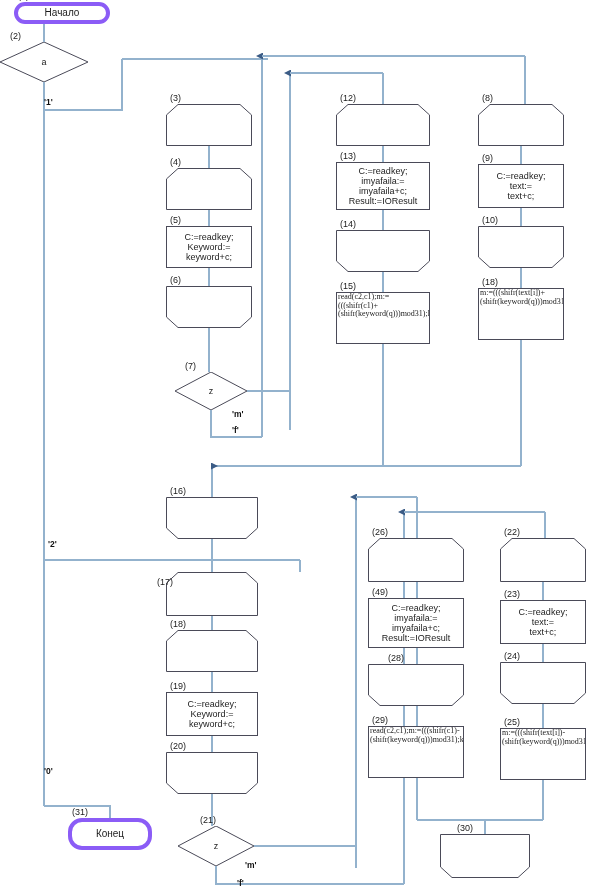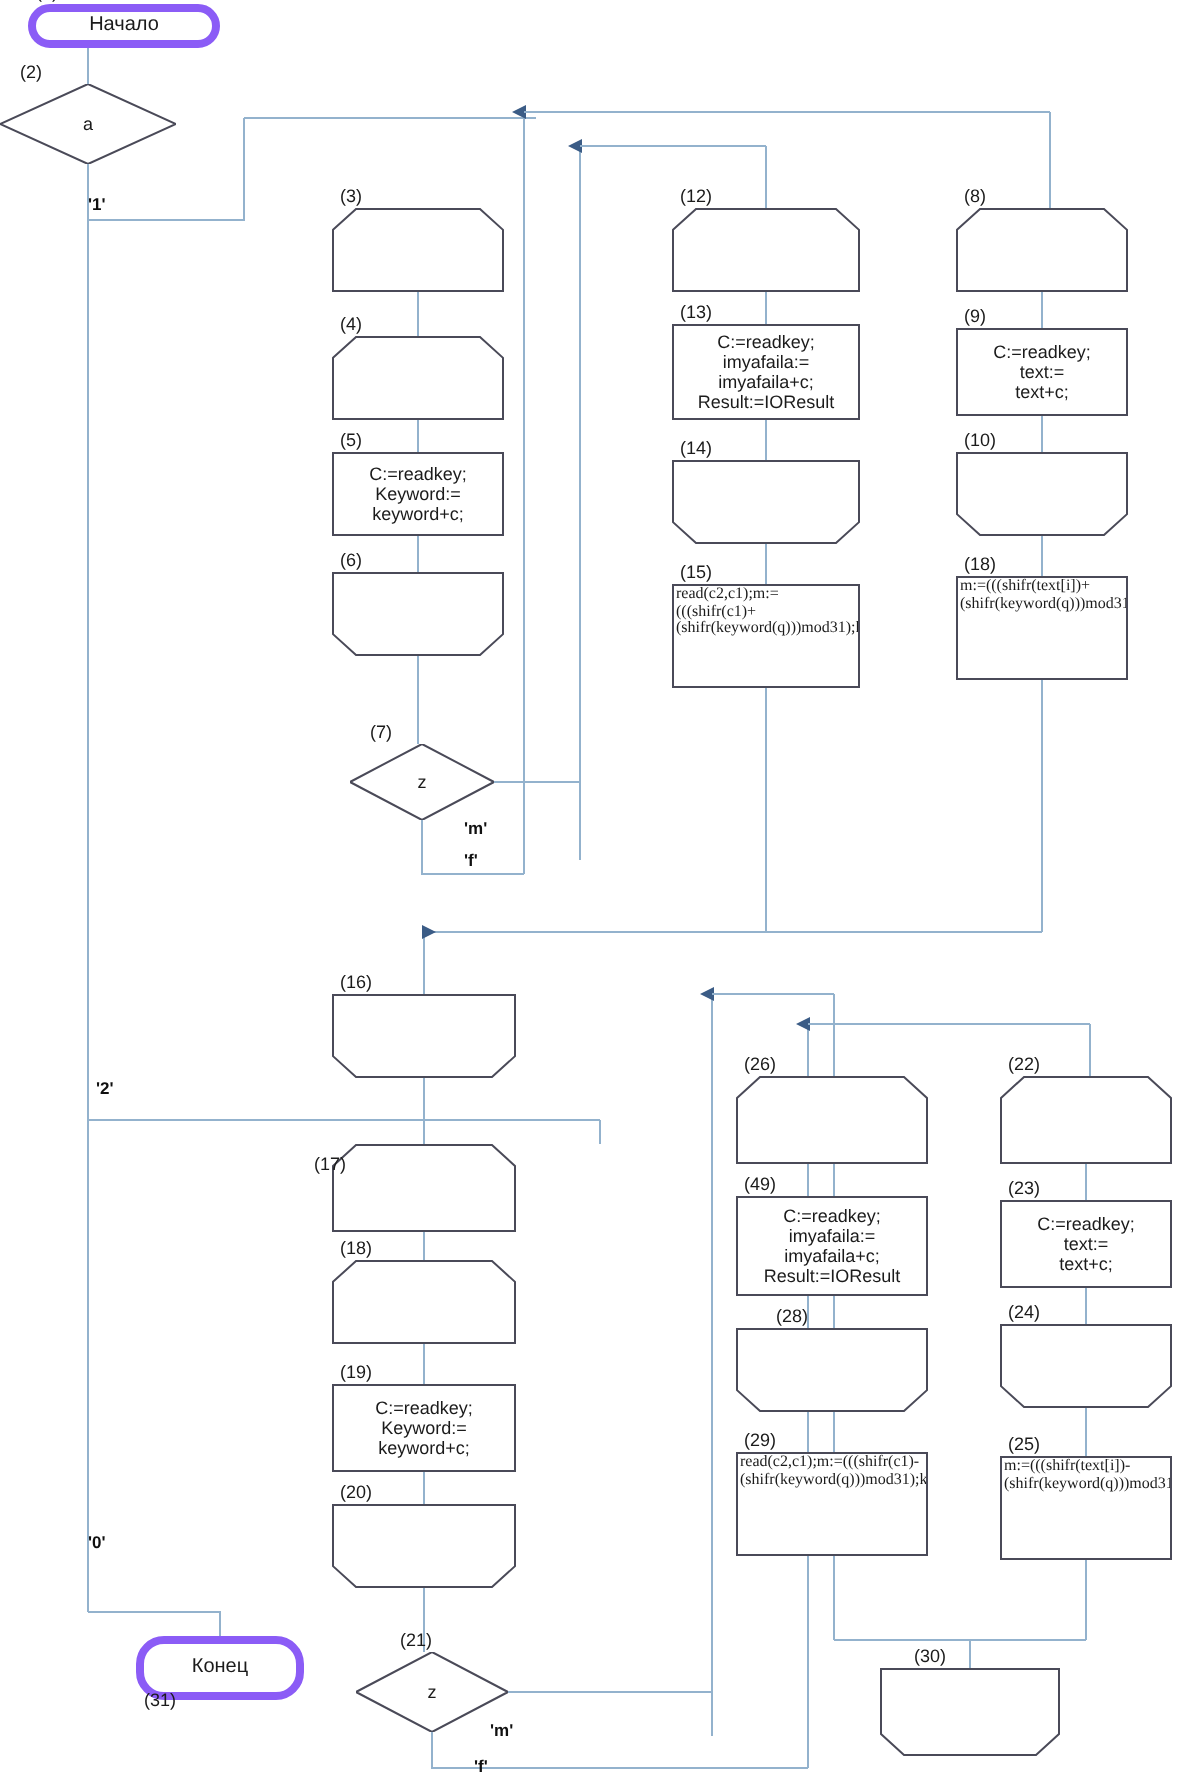--- a/index.html
+++ b/index.html
@@ -406,21 +406,21 @@
       <svg style="position:absolute;left:0;top:0;width:100%;height:100%" viewBox="0 0 90 44" preserveAspectRatio="none">
         <path d="M0.5 0.5 L89.5 0.5 L89.5 33 L78 43.5 L12 43.5 L0.5 33 Z" fill="#ffffff" stroke="#4a4a58" stroke-width="1"></path>
       </svg>
       <div class="txt">C=#27
 Конец цикла 5</div>
     </div>
     <div class="tag" style="left: 444px; top: 823px; padding-left: 13px;">(30)</div>
     <div class="node n-term" style="left: 68px; top: 818px; width: 84px; height: 32px; position: absolute;">
       <div class="txt">Конец</div>
     </div>
-    <div class="tag" style="left: 72px; top: 807px; margin-top: 38px;">(31)</div>
+    <div class="tag" style="left: 72px; top: 807px;">(31)</div>
     <div class="edge-label" style="left: 44px; top: 97px;">'1'</div>
     <div class="edge-label" style="left: 48px; top: 539px;">'2'</div>
     <div class="edge-label" style="left: 44px; top: 766px;">'0'</div>
     <div class="edge-label" style="left: 232px; top: 409px;">'m'</div>
     <div class="edge-label" style="left: 232px; top: 425px;">'f'</div>
     <div class="edge-label" style="left: 245px; top: 860px;">'m'</div>
     <div class="edge-label" style="left: 237px; top: 878px;">'f'</div>
   </div>
 
 </body></html>

